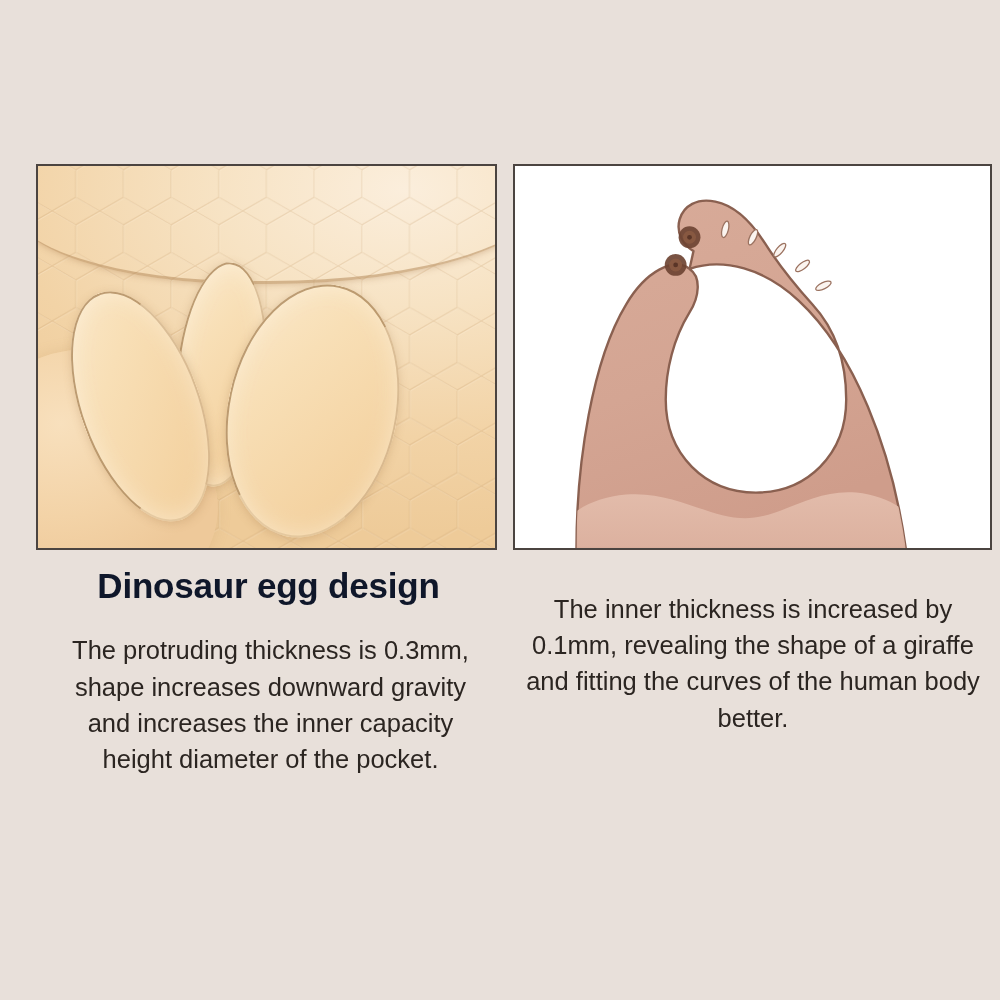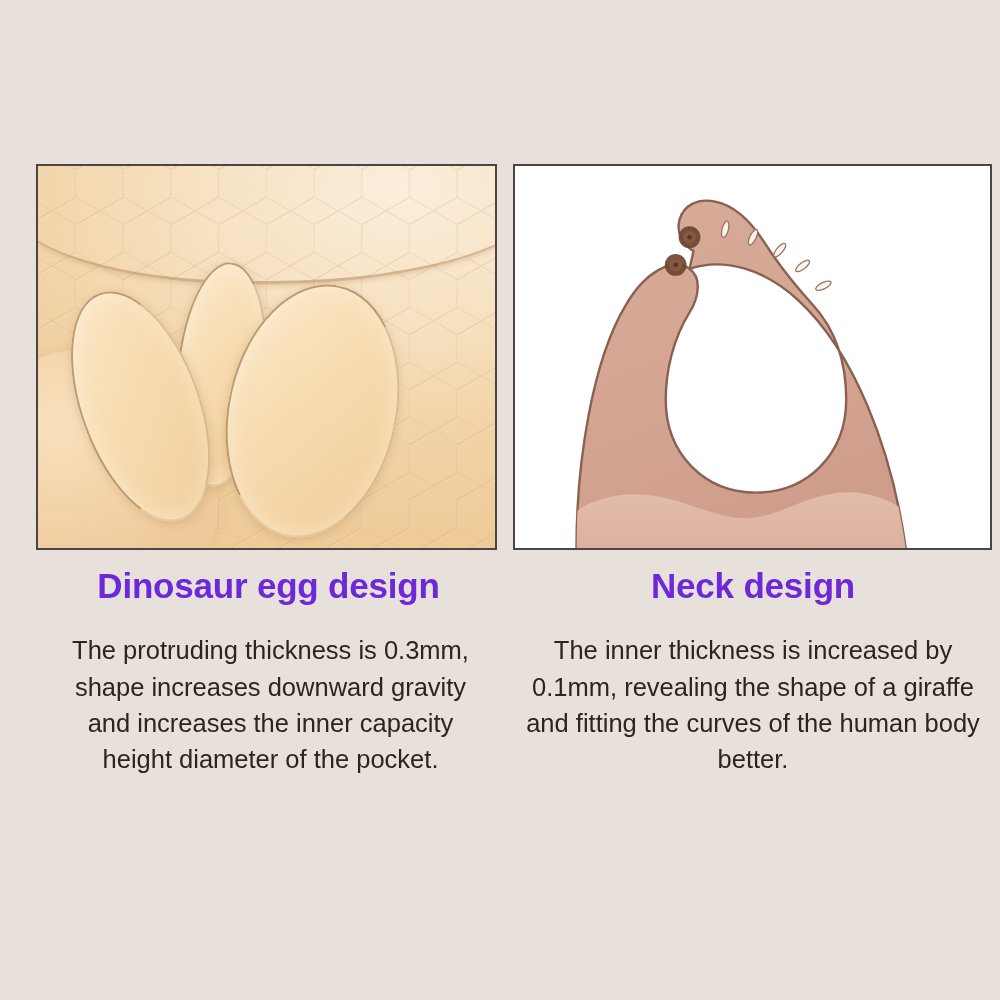--- a/index.html
+++ b/index.html
@@ -130,21 +130,21 @@
     position: absolute;
     top: 0;
   }
   .col.left-col  { left: 36px;  width: 465px; }
   .col.right-col { left: 513px; width: 480px; }
 
   .heading {
     margin: 0;
     font-size: 35px;
     font-weight: bold;
-    color: #6d28d9;
+    color: #0f172a;
     text-align: center;
     letter-spacing: -0.2px;
     line-height: 1.18;
     white-space: nowrap;
   }
 
   .body-text {
     margin: 26px 0 0 0;
     font-size: 25.5px;
     font-weight: normal;
@@ -267,18 +267,17 @@
   </div>
 
   <div class="captions">
 
     <div class="col left-col">
       <h2 class="heading">Dinosaur egg design</h2>
       <p class="body-text">The protruding thickness is 0.3mm, shape increases downward gravity and increases the inner capacity height diameter of the pocket.</p>
     </div>
 
     <div class="col right-col">
-      <h2 class="heading">Neck design</h2>
       <p class="body-text">The inner thickness is increased by 0.1mm, revealing the shape of a giraffe and fitting the curves of the human body better.</p>
     </div>
   </div>
 
 </div>
 
 </body></html>

